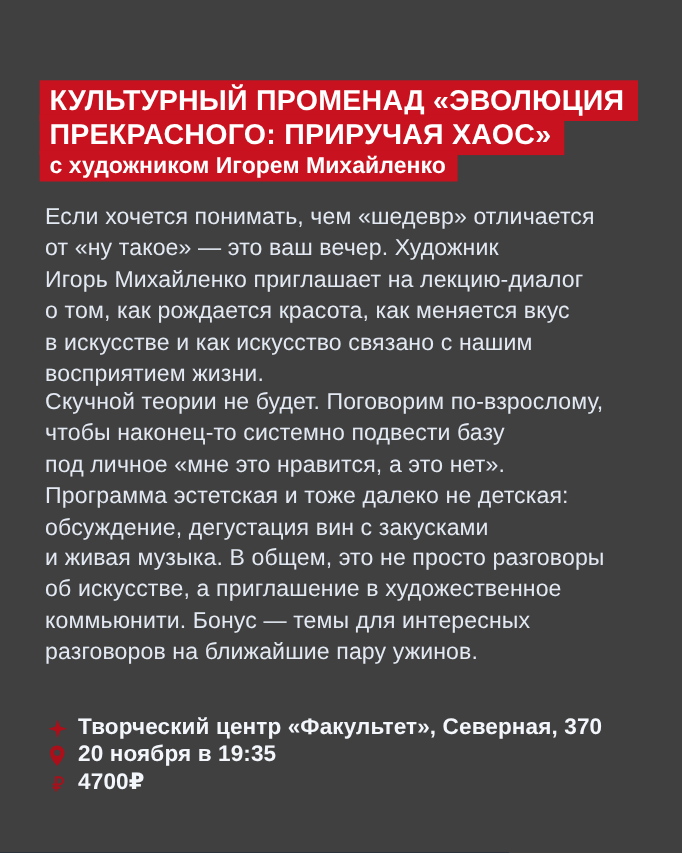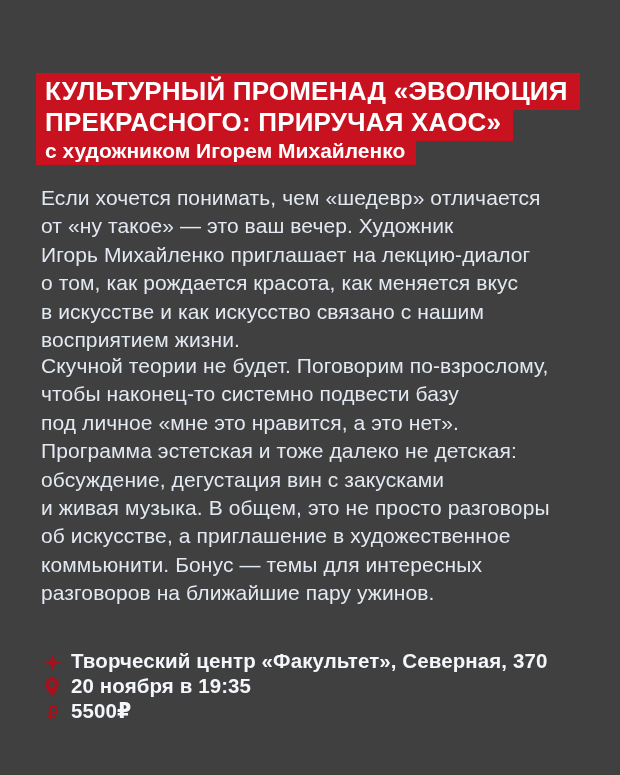--- a/index.html
+++ b/index.html
@@ -149,17 +149,17 @@
       </span>
       <span class="txt">20 ноября в 19:35</span>
     </div>
 
     <div class="row">
       <span class="ic">
         <svg width="15" height="19" viewBox="0 0 24 24" aria-hidden="true">
           <path d="M9.5 22 V2.5 H14.2 A5.25 5.25 0 0 1 14.2 13 H5.8 M5.8 17.6 H15.2" fill="none" stroke="#ab0f1a" stroke-width="3" stroke-linecap="round"></path>
         </svg>
       </span>
-      <span class="txt">5500₽</span>
+      <span class="txt">4700₽</span>
     </div>
 
   </div>
 </div>
 
 </body></html>

